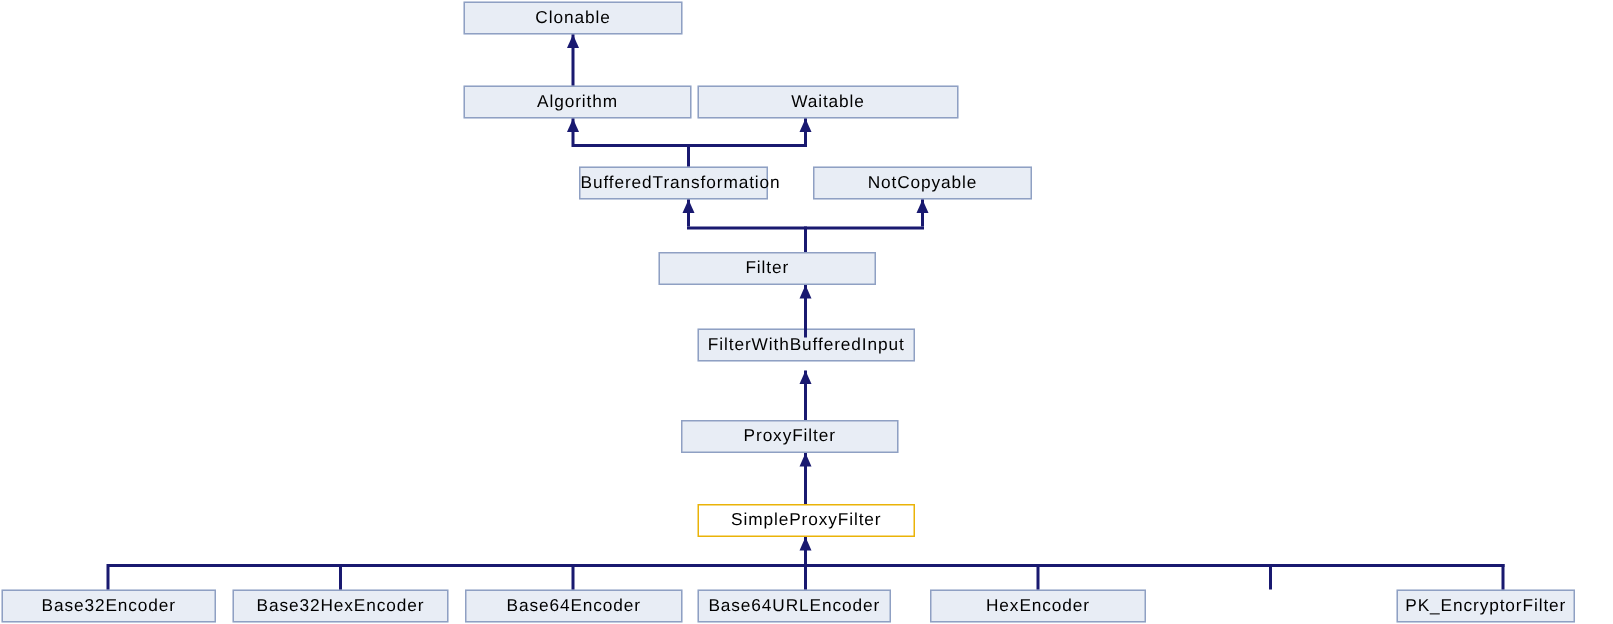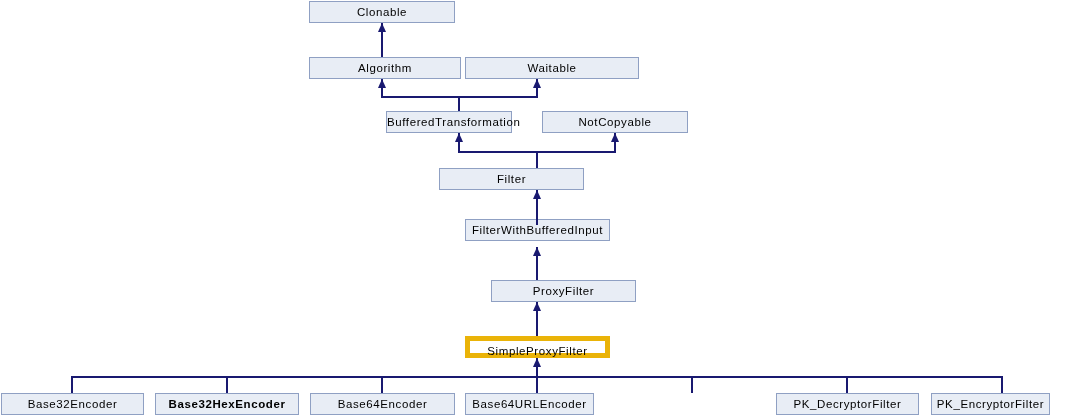--- a/index.html
+++ b/index.html
@@ -24,21 +24,21 @@
     color: #000000;
     font-size: 11.5px;
     letter-spacing: 0.6px;
     line-height: 20px;
     text-align: center;
     white-space: nowrap;
     cursor: pointer;
   }
   .node.current {
     background: #ffffff;
-    border: 5px solid #eab308;
+    border: 1px solid #eab308;
     cursor: default;
   }
   .edge-line {
     position: absolute;
     background: #191970;
   }
   .arrowhead {
     position: absolute;
     width: 0;
     height: 0;
@@ -52,27 +52,27 @@
 
 <div class="diagram">
 
   <div class="node" style="left:309px; top:1px;   width:146px;">Clonable</div>
   <div class="node" style="left:309px; top:57px;  width:152px;">Algorithm</div>
   <div class="node" style="left:465px; top:57px;  width:174px;">Waitable</div>
   <div class="node" style="left:386px; top:111px; width:126px;">BufferedTransformation</div>
   <div class="node" style="left:542px; top:111px; width:146px;text-align:center;">NotCopyable</div>
   <div class="node" style="left:439px; top:168px; width:145px;">Filter</div>
   <div class="node" style="left:465px; top:219px; width:145px;">FilterWithBufferedInput</div>
-  <div class="node" style="left:491px; top:280px; width:145px;">ProxyFilter</div>
+  <div class="node" style="left:454px; top:280px; width:145px;">ProxyFilter</div>
   <div class="node current" style="left:465px; top:336px; width:145px;">SimpleProxyFilter</div>
   <div class="node" style="left:1px;   top:393px; width:143px;">Base32Encoder</div>
-  <div class="node" style="left:155px; top:393px; width:144px;font-weight:bold;">Base32HexEncoder</div>
+  <div class="node" style="left:155px; top:393px; width:144px;">Base32HexEncoder</div>
   <div class="node" style="left:310px; top:393px; width:145px;">Base64Encoder</div>
   <div class="node" style="left:465px; top:393px; width:129px;">Base64URLEncoder</div>
-  <div class="node" style="left:776px; top:393px; width:143px;">PK_DecryptorFilter</div>
+  <div class="node" style="left:620px; top:393px; width:144px;">HexEncoder</div>
   <div class="node" style="left:931px; top:393px; width:119px;">PK_EncryptorFilter</div>
 
   <div class="edge-line" style="left:381px; top:23px; width:2px; height:34px;"></div>
   <div class="arrowhead" style="left:378px; top:23px;"></div>
 
   <div class="edge-line" style="left:458px; top:96px; width:2px; height:15px;"></div>
   <div class="edge-line" style="left:381px; top:96px; width:157px; height:2px;"></div>
   <div class="edge-line" style="left:381px; top:79px; width:2px; height:17px;"></div>
   <div class="arrowhead" style="left:378px; top:79px;"></div>
   <div class="edge-line" style="left:536px; top:79px; width:2px; height:17px;"></div>

